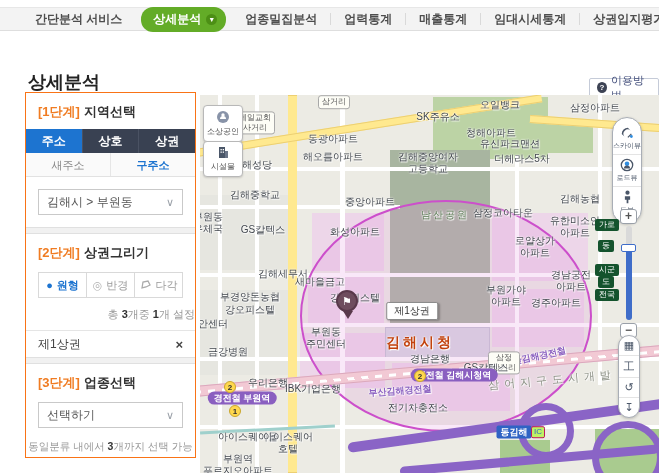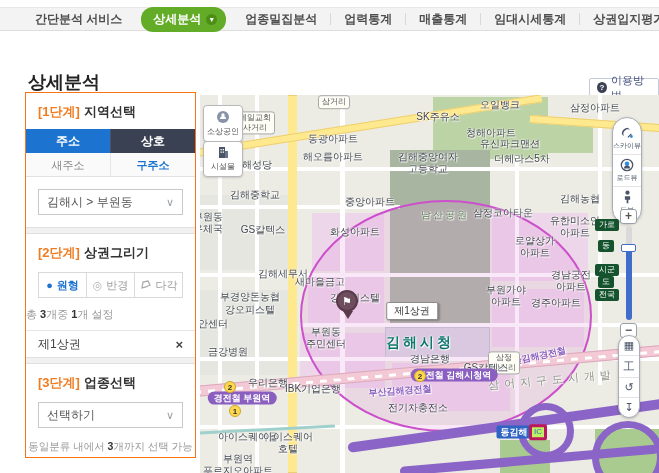--- a/index.html
+++ b/index.html
@@ -51,21 +51,21 @@
   .panel-gap { height:7px; background:#f1f1f1; border-top:1px solid #e0e0e0;
     border-bottom:1px solid #e0e0e0; }
   .shape-group { display:flex; margin:2px 12px 0 12px; border:1px solid #d9d9d9; height:26px; }
   .shape { flex:1; display:flex; align-items:center; justify-content:center; gap:4px;
     font-size:11px; color:#999; cursor:pointer; border-left:1px solid #d9d9d9; background:#fff; }
   .shape:first-child { border-left:none; }
   .shape.on { color:#1d74d0; font-weight:bold; }
   .shape .ic-circle { color:#1d74d0; font-size:11px; }
   .shape .ic-radius { color:#b0b0b0; font-size:11px; }
   .shape .ic-poly { width:12px; height:12px; }
-  .count-note { text-align:left; font-size:11px; color:#999; margin:9px 0 8px 0; }
+  .count-note { text-align:right; font-size:11px; color:#999; margin:9px 0 8px 0; }
   .count-note b { color:#333; }
   .area-row { border-top:1px solid #e5e5e5; height:27px; display:flex; align-items:center;
     justify-content:space-between; padding:0 12px; font-size:12px; color:#444; }
   .area-row .x { color:#444; font-weight:bold; cursor:pointer; font-size:13px; }
   .sel-note { text-align:center; font-size:10.5px; color:#9a9a9a; margin:2px 0 12px 0; }
   .sel-note b { color:#333; }
 
   
   .map { position:absolute; left:200px; top:95px; width:459px; height:378px;
     background:#ecebe4; overflow:hidden; cursor:grab; }
@@ -80,34 +80,34 @@
     background:repeating-linear-gradient(90deg,#fff 0 7px,transparent 7px 14px); }
   .hwy { position:absolute; background:#8a64c6; border-radius:6px; }
   .hwy-loop { position:absolute; border:7px solid #8a64c6; border-radius:50%; background:transparent; }
   .stream { position:absolute; background:#9fd0cc; height:3px; }
   .circle { position:absolute; left:100px; top:105px; width:292px; height:232px;
     border:2px solid #cc4fcb; border-radius:50%; background:rgba(224,139,219,0.20); }
 
   .mlb { position:absolute; transform:translate(-50%,-50%); font-size:10px; color:#41464d;
     white-space:pre-line; text-align:center; line-height:1.2;
     text-shadow:0 0 2px #fff,0 0 2px #fff,1px 1px 1px #fff; }
-  .mlb.big { font-size:14px; font-weight:bold; color:#0f766e; letter-spacing:3px; }
+  .mlb.big { font-size:14px; font-weight:bold; color:#c2410c; letter-spacing:3px; }
   .mlb.park { color:#5c7a55; letter-spacing:2px; }
   .mlb.badge { background:#fdfdf6; border:1px solid #a8a8a8; border-radius:3px; font-size:8px;
     padding:1px 3px; color:#555; text-shadow:none; }
   .mlb.station { background:#8a5fc0; color:#fff; font-size:9px; font-weight:bold;
     padding:1px 6px; border-radius:8px; text-shadow:none; white-space:nowrap; }
   .mlb.rail { color:#8a5fc0; font-size:9px; font-weight:bold; white-space:nowrap; }
   .mlb.dev { color:#8b8f84; font-size:11px; letter-spacing:5px; white-space:nowrap; }
   .mlb.route { background:#ffd84d; border:1px solid #caa72e; border-radius:50%; width:12px;
     height:12px; font-size:8px; line-height:12px; padding:0; color:#333; text-shadow:none;
     font-weight:bold; }
   .mlb.icblue { background:#2f63c4; color:#fff; font-size:9px; font-weight:bold;
     padding:1px 4px; border-radius:2px; text-shadow:none; white-space:nowrap; }
-  .mlb.icwhite { background:#bef264; color:#2f63c4; border:3px solid #be185d; font-size:8px;
+  .mlb.icwhite { background:#bef264; color:#2f63c4; border:1px solid #be185d; font-size:8px;
     font-weight:normal; padding:0 2px; border-radius:2px; text-shadow:none; }
   .mlb.area { background:#fff; border:1px solid #8c8c8c; color:#333; font-size:10px;
     padding:2px 7px; border-radius:2px; text-shadow:none; white-space:nowrap;
     box-shadow:1px 1px 2px rgba(0,0,0,.25); }
 
   .marker { position:absolute; left:136px; top:195px; width:22px; height:22px;
     background:#6e4d5e; border:2px solid #59394b; border-radius:50%; color:#fff;
     text-align:center; line-height:19px; font-size:11px; cursor:pointer; }
   .marker:after { content:""; position:absolute; left:5px; top:19px; border:5px solid transparent;
     border-top:8px solid #59394b; }
@@ -167,20 +167,21 @@
     <span>이용방법</span>
   </div>
 
   <div class="panel">
     <div class="sec-head">
       <span class="step">[1단계]</span><span>지역선택</span>
     </div>
     <div class="tabs">
       <div class="tab on">주소</div>
       <div class="tab">상호</div>
+      <div class="tab">상권</div>
     </div>
     <div class="subtabs">
       <div class="stab">새주소</div>
       <div class="stab on">구주소</div>
     </div>
     <div class="selbox">
       <span>김해시 &gt; 부원동</span>
       <span class="chev">∨</span>
     </div>
 

